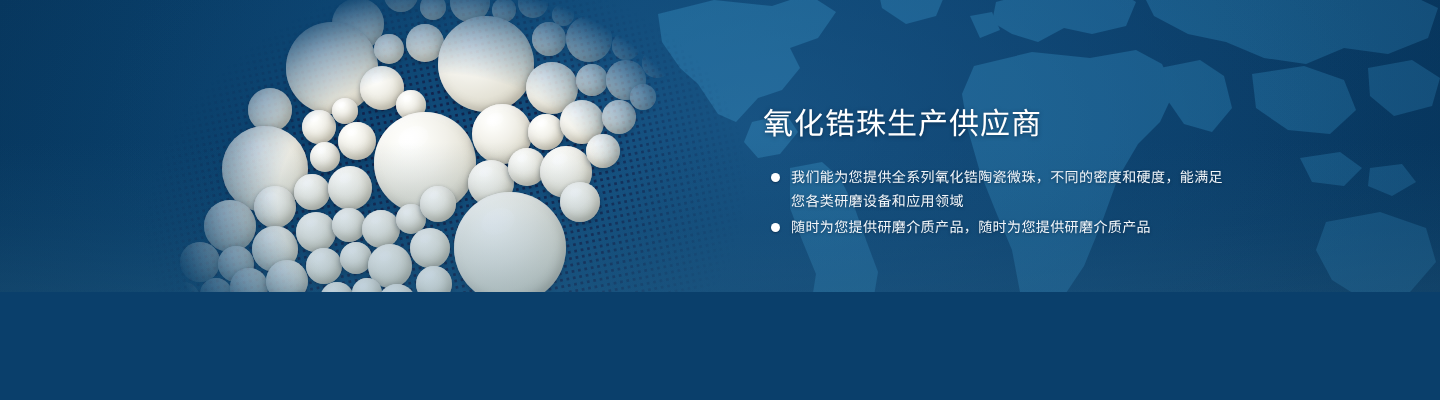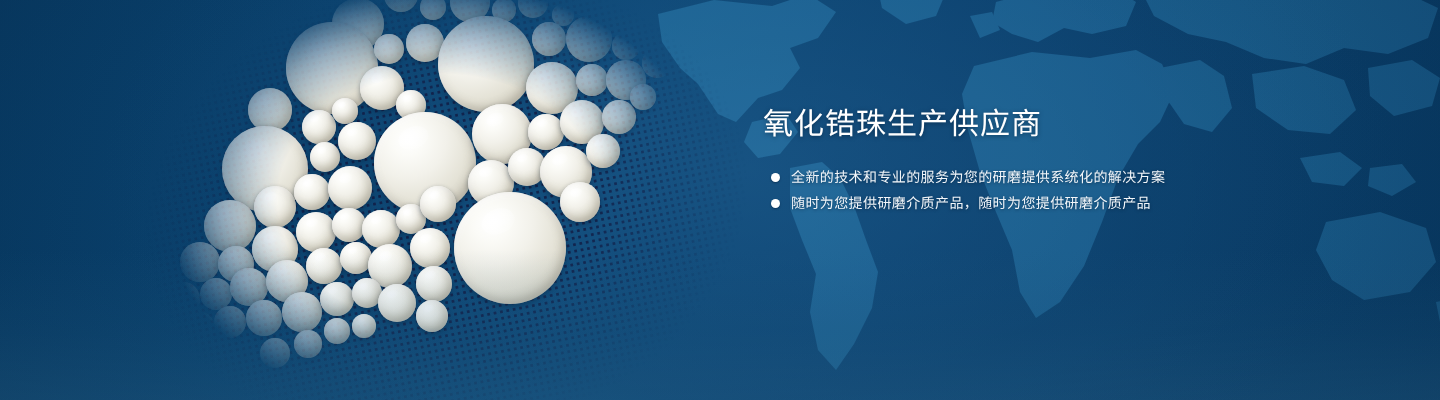--- a/index.html
+++ b/index.html
@@ -7,21 +7,21 @@
 
   html, body {
     width:1440px; height:400px;
     overflow:hidden;
     background:#0a3f6b;
     font-family:"Liberation Sans", "DejaVu Sans", sans-serif;
   }
 
   .banner {
     position:relative;
-    width:1440px; height:400px;
+    width:1440px; height:292px;
     overflow:hidden;
     background:#0a3f6b;
   }
 
   
   .bg-base {
     position:absolute; inset:0;
     background:
       radial-gradient(ellipse 900px 520px at 52% 42%,
         rgba(32,92,140,0.55) 0%,
@@ -288,21 +288,21 @@
   <div class="bg-vignette"></div>
   <div class="bg-bottom-fade"></div>
 
   <div class="copy">
 
     <h1 class="headline">氧化锆珠生产供应商</h1>
 
     <ul class="points">
       <li class="point">
         <span class="dot"></span>
-        <span>全新的技术和专业的服务为您的研磨提供系统化的解决方案</span>
+        <span>我们能为您提供全系列氧化锆陶瓷微珠，不同的密度和硬度，能满足您各类研磨设备和应用领域</span>
       </li>
       <li class="point">
         <span class="dot"></span>
         <span>随时为您提供研磨介质产品，随时为您提供研磨介质产品</span>
       </li>
     </ul>
 
   </div>
 
 </div>

